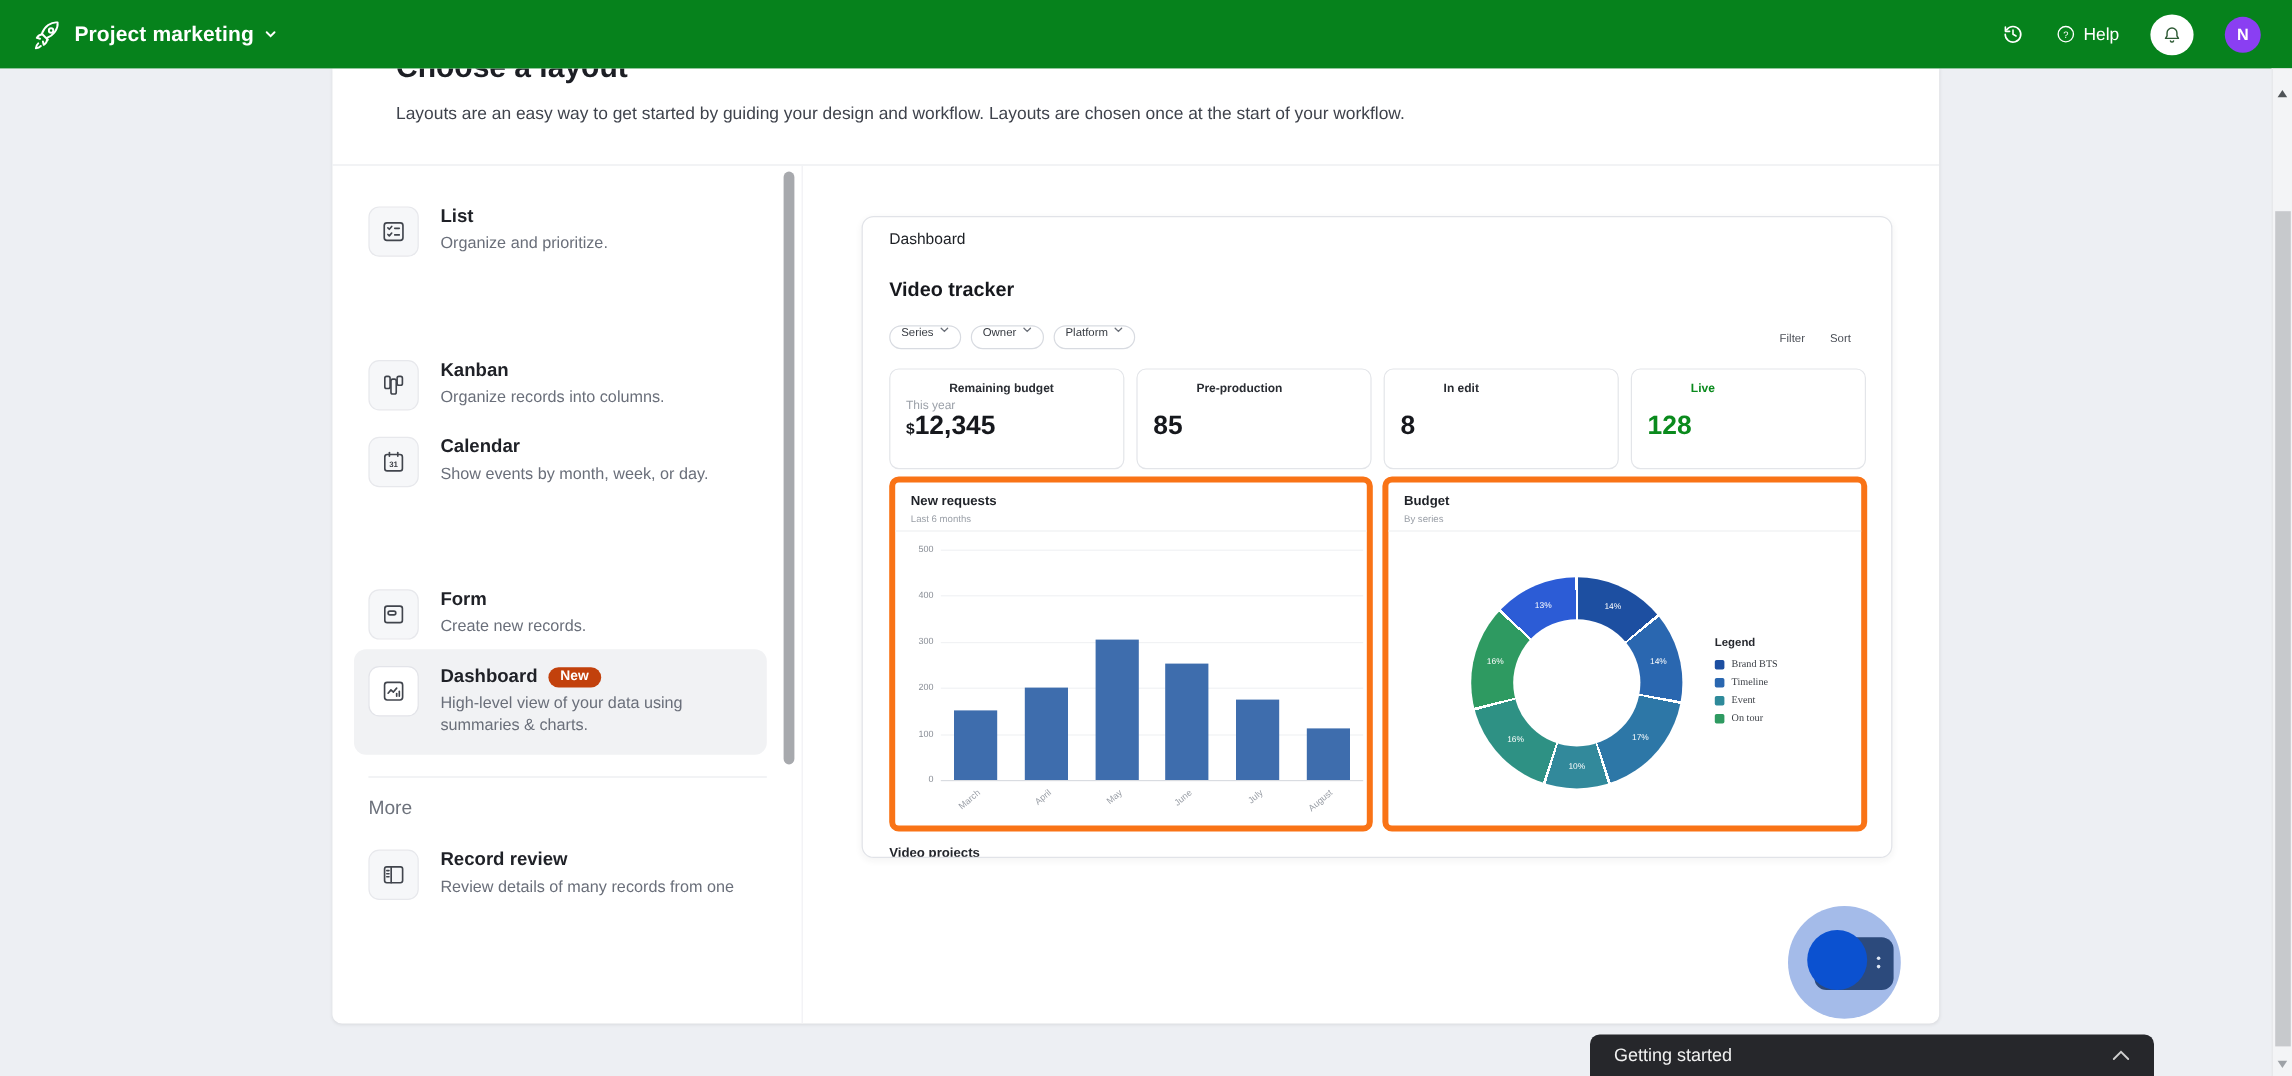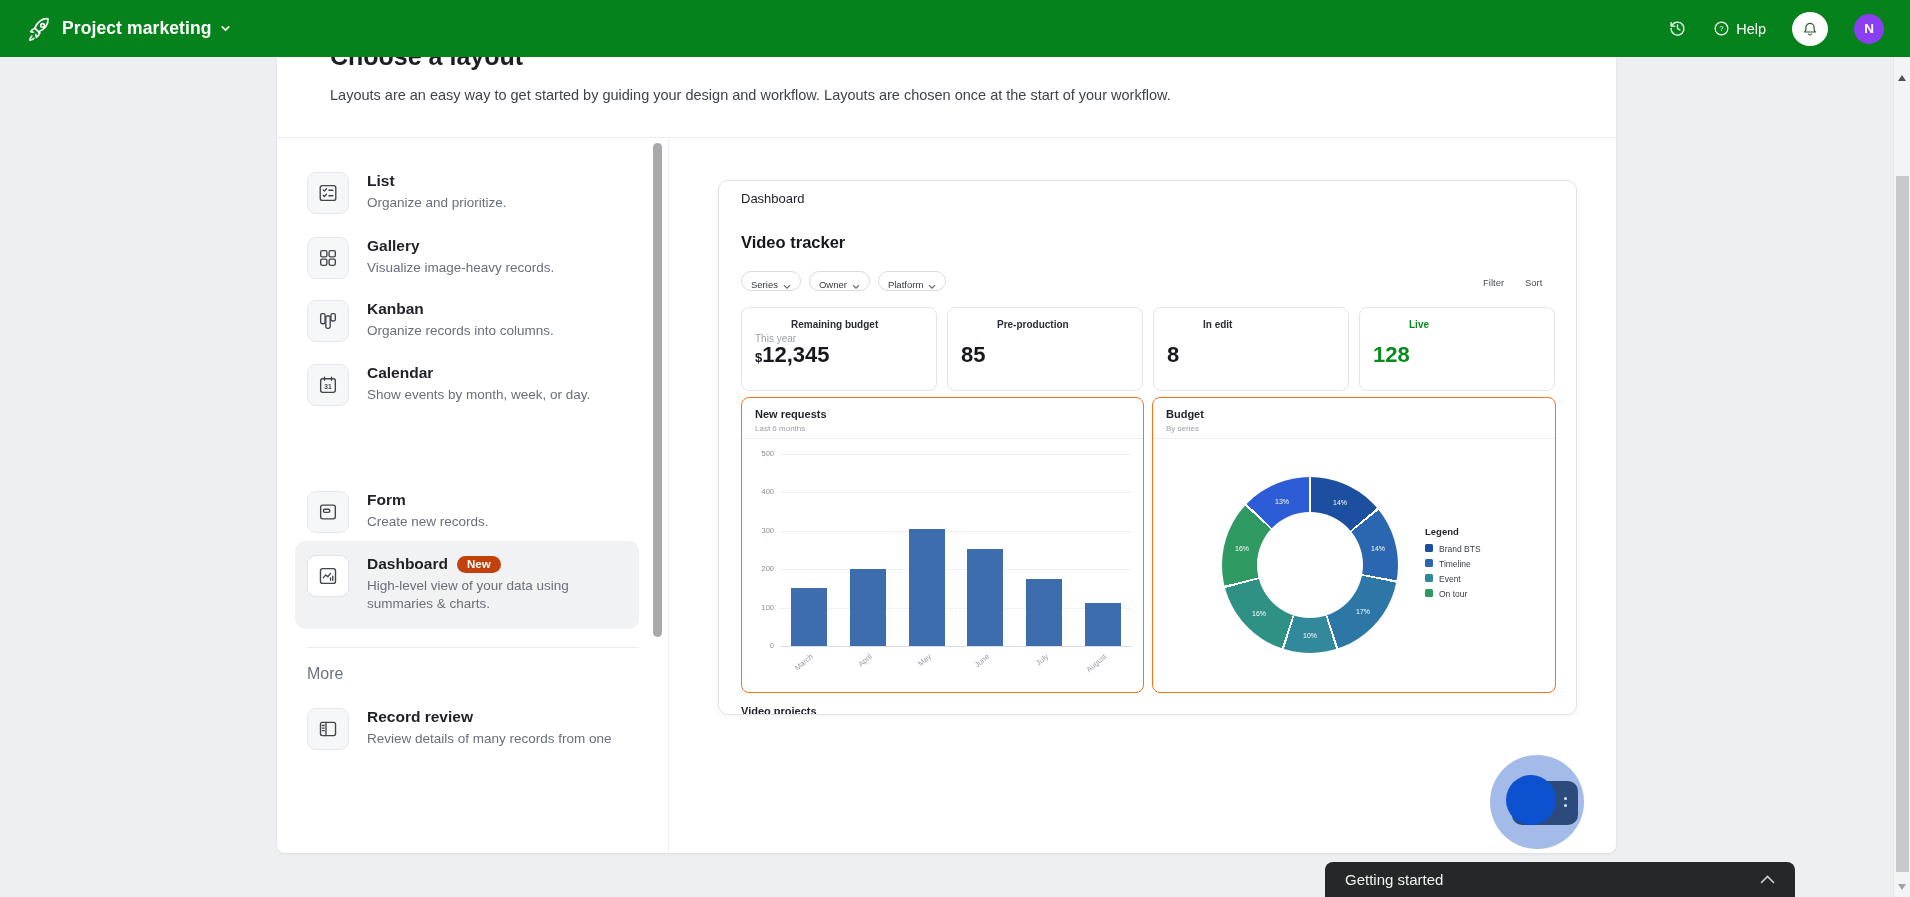--- a/index.html
+++ b/index.html
@@ -47,53 +47,53 @@
   .sb-divider { position:absolute; left:12px; top:494px; width:332px; height:1px; background:#e9ebee; }
   .sb-more { position:absolute; left:12px; top:512px; font-size:16px; color:#6d727c; }
   .sb-scrollbar { position:absolute; left:376px; top:86px; width:9px; height:494px; background:#a7a9ad; border-radius:5px; cursor:pointer; }
 
   
   .preview { position:absolute; left:441px; top:123px; width:859px; height:535px; background:#fff;
              border:1px solid #e1e3e8; border-radius:10px; box-shadow:0 2px 6px rgba(31,35,41,.05); overflow:hidden; }
   .pv-app-label { position:absolute; left:22px; top:10px; font-size:13px; color:#1d2025; }
   .pv-title { position:absolute; left:22px; top:52px; font-size:16.5px; font-weight:bold; color:#16181d; }
   .pv-pills { position:absolute; left:22px; top:90px; display:flex; gap:8px; }
-  .pv-pill { display:inline-flex; align-items:flex-end; gap:5px; height:20px; padding:0 9px; border:1px solid #d8dbe1;
+  .pv-pill { display:inline-flex; align-items:flex-start; gap:5px; height:20px; padding:0 9px; border:1px solid #d8dbe1;
              border-radius:10px; font-size:9.5px; color:#363a41; background:#fff; }
   .pv-filter { position:absolute; left:764px; top:96px; font-size:9.5px; color:#4b4f57; }
   .pv-sort { position:absolute; left:806px; top:96px; font-size:9.5px; color:#4b4f57; }
 
   .pv-stats { position:absolute; left:22px; top:126px; display:flex; gap:10px; }
   .stat-card { width:196px; height:84px; border:1px solid #e3e5e9; border-radius:8px; position:relative; background:#fff; }
   .stat-label { position:absolute; left:13px; top:11px; font-size:10px; font-weight:600; color:#2a2d33;margin-left:36px; }
   .stat-sub { position:absolute; left:13px; top:25px; font-size:10px; color:#9ca1a9; }
   .stat-value { position:absolute; left:13px; top:34px; font-size:22px; font-weight:600; color:#16181d; }
   .stat-value .prefix { font-size:13px; font-weight:600; }
 
-  .chart-card { position:absolute; top:216px; height:296px; border:1px solid #f97316; border-radius:8px; background:#fff; }
+  .chart-card { position:absolute; top:216px; height:296px; border:5px solid #f97316; border-radius:8px; background:#fff; }
   .chart-card.bar { left:22px; width:403px; }
   .chart-card.donut { left:433px; width:404px; }
   .cc-title { position:absolute; left:13px; top:10px; font-size:11px; font-weight:bold; color:#1f2228; }
   .cc-sub { position:absolute; left:13px; top:26px; font-size:8px; color:#9ba0a8; }
   .cc-divider { position:absolute; left:0; top:40px; width:100%; height:1px; background:#eef0f2; }
 
   .gridline { position:absolute; height:1px; background:#f1f2f4; }
   .gridline.zero { background:#d9dce1; }
   .ytick { position:absolute; width:26px; text-align:right; font-size:7.5px; color:#8a8f97; }
   .vbar { position:absolute; width:36px; background:#3e6dad; }
   .cat-anchor { position:absolute; width:0; height:0; }
   .cat-label { position:absolute; right:0; top:0; white-space:nowrap; font-size:7.5px; color:#989da5;
                transform:rotate(-40deg); transform-origin:top right; }
 
   .donut-ring { position:absolute; left:69px; top:79px; width:176px; height:176px; border-radius:50%; }
   .donut-hole { position:absolute; left:104px; top:114px; width:106px; height:106px; border-radius:50%; background:#fff; }
   .pct-label { position:absolute; transform:translate(-50%,-50%); font-size:7px; color:#fff; }
   .legend { position:absolute; left:272px; top:128px; }
   .legend-title { font-size:9.5px; font-weight:bold; color:#26282e; margin-bottom:7px; }
-  .legend-row { display:flex; align-items:flex-start; gap:6px; margin-bottom:5px; }
+  .legend-row { display:flex; align-items:flex-end; gap:6px; margin-bottom:5px;font-family:Liberation Serif, serif; }
   .legend-swatch { width:8px; height:8px; border-radius:1.5px; flex-shrink:0; }
   .legend-label { font-size:8.5px; color:#3c4047; }
 
   .pv-bottom-title { position:absolute; left:22px; top:524px; font-size:11px; font-weight:bold; color:#24262c; }
 
   
   .chat-bubble { position:absolute; left:1490px; top:755px; width:94px; height:94px; cursor:pointer; }
   .chat-halo { position:absolute; left:0; top:0; width:94px; height:94px; border-radius:50%; background:#a4bbe9; }
   .chat-rect { position:absolute; left:22px; top:26px; width:66px; height:44px; border-radius:10px; background:#2c4a7c; }
   .chat-circle { position:absolute; left:16px; top:20px; width:50px; height:50px; border-radius:50%; background:#0b51d0; }
@@ -175,37 +175,20 @@
             <path d="M6.8 14.6l1.3 1.3 2.2-2.6"></path>
             <path d="M13 15h4.2"></path>
           </svg>
         </span>
     <span class="sb-text">
       <span class="sb-title-row">
         <span class="sb-title">List</span>
 
       </span>
       <div class="sb-desc">Organize and prioritize.</div>
-    </span>
-  </div>
-      <div class="sb-item" style="top: 75px;">
-    <span class="sb-iconbox">
-          <svg width="22" height="22" viewBox="0 0 24 24" fill="none" stroke="#41454d" stroke-width="1.5" stroke-linecap="round" stroke-linejoin="round">
-            <rect x="4" y="4" width="6.8" height="6.8" rx="1.6"></rect>
-            <rect x="13.2" y="4" width="6.8" height="6.8" rx="1.6"></rect>
-            <rect x="4" y="13.2" width="6.8" height="6.8" rx="1.6"></rect>
-            <rect x="13.2" y="13.2" width="6.8" height="6.8" rx="1.6"></rect>
-          </svg>
-        </span>
-    <span class="sb-text">
-      <span class="sb-title-row">
-        <span class="sb-title">Gallery</span>
-
-      </span>
-      <div class="sb-desc">Visualize image-heavy records.</div>
     </span>
   </div>
       <div class="sb-item" style="top: 138px;">
     <span class="sb-iconbox">
           <svg width="22" height="22" viewBox="0 0 24 24" fill="none" stroke="#41454d" stroke-width="1.5" stroke-linecap="round" stroke-linejoin="round">
             <rect x="4" y="4" width="4.8" height="11" rx="1.6"></rect>
             <rect x="9.6" y="6.5" width="4.8" height="13.5" rx="1.6"></rect>
             <rect x="15.2" y="4" width="4.8" height="8" rx="1.6"></rect>
           </svg>
         </span>

